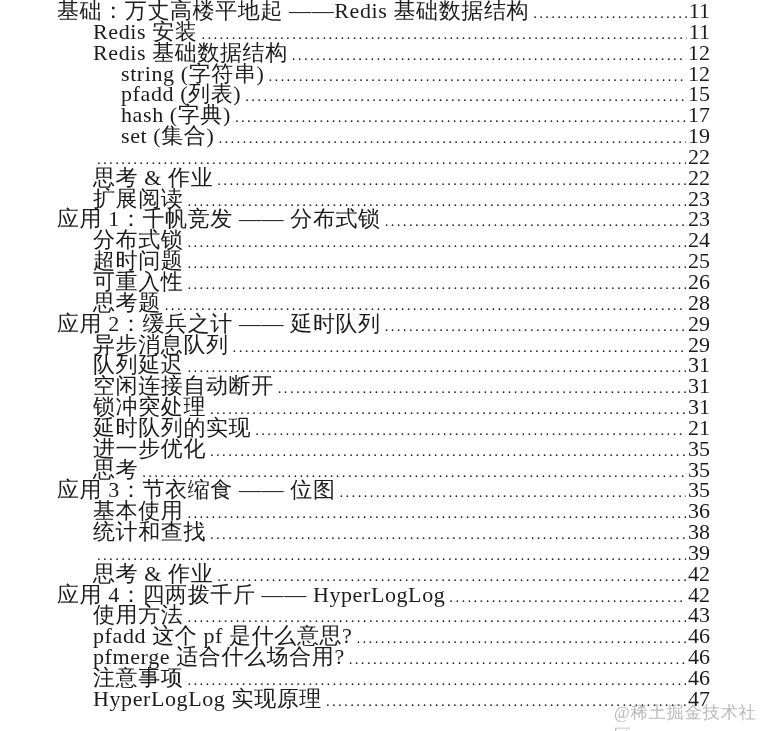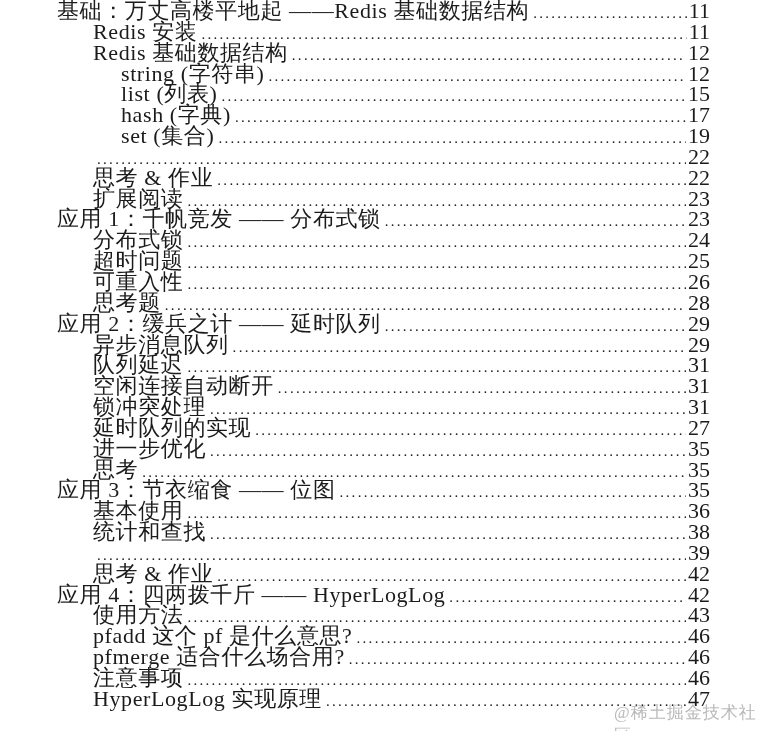--- a/index.html
+++ b/index.html
@@ -83,21 +83,21 @@
       <span class="title">Redis 基础数据结构</span>
       <span class="dots"></span>
       <span class="pagenum">12</span>
     </div>
     <div class="row level-2">
       <span class="title">string (字符串)</span>
       <span class="dots"></span>
       <span class="pagenum">12</span>
     </div>
     <div class="row level-2">
-      <span class="title">list (列表)</span>
+      <span class="title">pfadd (列表)</span>
       <span class="dots"></span>
       <span class="pagenum">15</span>
     </div>
     <div class="row level-2">
       <span class="title">hash (字典)</span>
       <span class="dots"></span>
       <span class="pagenum">17</span>
     </div>
     <div class="row level-2">
       <span class="title">set (集合)</span>
@@ -164,21 +164,21 @@
       <span class="pagenum">31</span>
     </div>
     <div class="row level-1">
       <span class="title">锁冲突处理</span>
       <span class="dots"></span>
       <span class="pagenum">31</span>
     </div>
     <div class="row level-1">
       <span class="title">延时队列的实现</span>
       <span class="dots"></span>
-      <span class="pagenum">27</span>
+      <span class="pagenum">21</span>
     </div>
     <div class="row level-1">
       <span class="title">进一步优化</span>
       <span class="dots"></span>
       <span class="pagenum">35</span>
     </div>
     <div class="row level-1">
       <span class="title">思考</span>
       <span class="dots"></span>
       <span class="pagenum">35</span>

